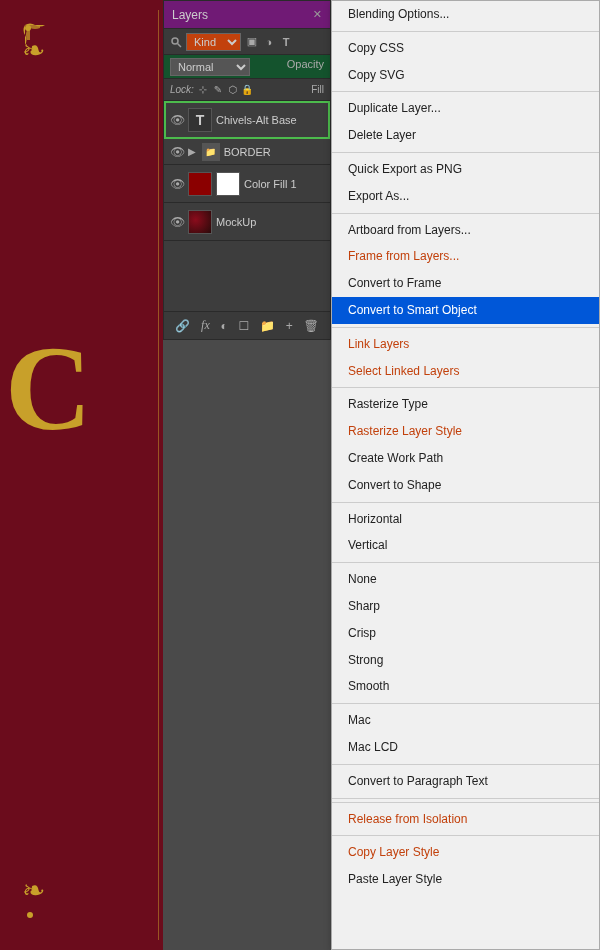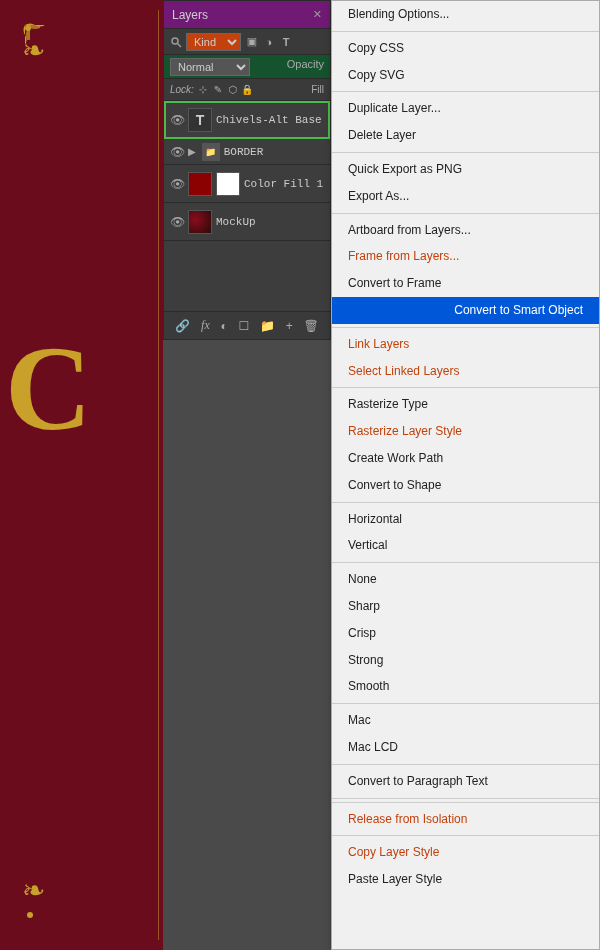--- a/index.html
+++ b/index.html
@@ -224,21 +224,20 @@
       color: #ccc;
     }
 
     .layer-name {
       color: #ccc;
       font-size: 11px;
       flex: 1;
       white-space: nowrap;
       overflow: hidden;
       text-overflow: ellipsis;
-      font-family: Liberation Mono, monospace;
     }
 
     .folder-item {
       height: 26px;
     }
 
     .folder-arrow {
       color: #aaa;
       font-size: 10px;
       margin-right: 2px;
@@ -306,21 +305,20 @@
       color: #222;
       cursor: pointer;
       white-space: nowrap;
       font-size: 12px;
       line-height: 1.4;
     }
 
     .menu-item.highlighted {
       background: #0057d8;
       color: #fff;
-      text-align: right;
     }
 
     .menu-item.disabled {
       color: #c2410c;
       cursor: default;
     }
 
     .menu-separator {
       height: 1px;
       background: #ccc;

